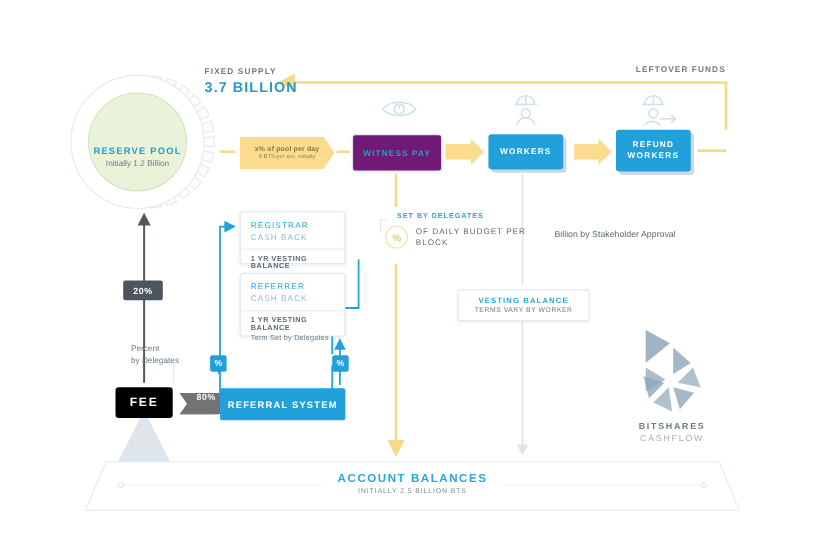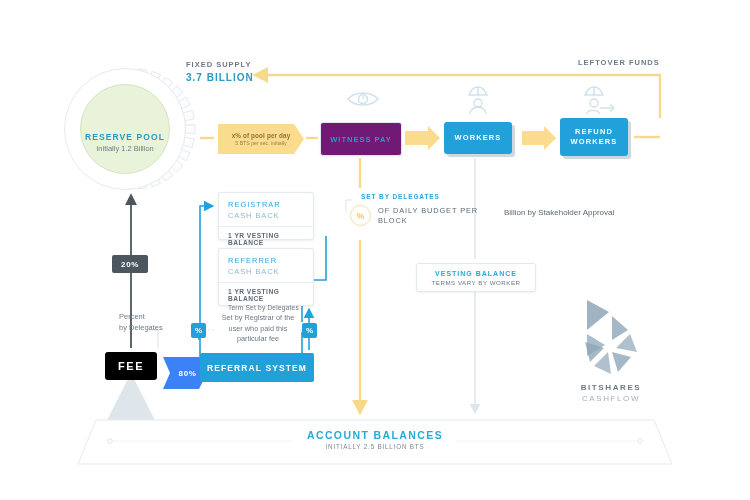--- a/index.html
+++ b/index.html
@@ -27,21 +27,21 @@
   }
   .pool-title{
     font-size:8.5px;letter-spacing:1.1px;color:#2a9ac4;font-weight:bold;
     margin-top:4px;white-space:nowrap;
   }
   .pool-sub{font-size:7.5px;color:#6f7c86;margin-top:2px;white-space:nowrap;}
 
   
   .lbl{white-space:nowrap;}
   .cap-gray{font-size:7.5px;letter-spacing:1.0px;color:#6d7b85;font-weight:bold;}
-  .cap-blue{font-size:10px;letter-spacing:1.0px;color:#2a9ac4;font-weight:bold;}
+  .cap-blue{font-size:13px;letter-spacing:1.0px;color:#2a9ac4;font-weight:bold;}
 
   
   #pool-rate-callout{
     left:218px;top:124px;width:86px;height:30px;
     background:#fbdc8e;
     clip-path:polygon(0 0, calc(100% - 10px) 0, 100% 50%, calc(100% - 10px) 100%, 0 100%);
     display:flex;flex-direction:column;align-items:center;justify-content:center;
   }
   #pool-rate-callout .l1{font-size:6.3px;font-weight:bold;color:#8d7330;letter-spacing:.15px;}
   #pool-rate-callout .l2{font-size:5.2px;color:#9b8345;margin-top:1.5px;}
@@ -110,23 +110,23 @@
     left:105px;top:352px;width:52px;height:28px;background:#000000;border-radius:3px;
     display:flex;align-items:center;justify-content:center;
   }
   #fee-box .t{color:#ffffff;font-size:11px;font-weight:bold;letter-spacing:1.6px;}
   #badge-20{
     left:112px;top:255px;width:36px;height:18px;background:#4c565e;border-radius:2px;
     display:flex;align-items:center;justify-content:center;
   }
   #badge-20 .t{color:#ffffff;font-size:8px;font-weight:bold;letter-spacing:.6px;}
   #badge-80{
-    left:163px;top:357px;width:44px;height:32px;background:#3b82f6;
+    left:163px;top:357px;width:44px;height:20px;background:#737373;
     clip-path:polygon(0 0, calc(100% - 8px) 0, 100% 50%, calc(100% - 8px) 100%, 0 100%, 7px 50%);
-    display:flex;align-items:center;justify-content:center;padding-left:5px;box-sizing:border-box;
+    display:flex;align-items:flex-start;justify-content:center;padding-left:5px;box-sizing:border-box;
   }
   #badge-80 .t{color:#ffffff;font-size:8px;font-weight:bold;letter-spacing:.6px;}
 
   #referral-system{
     left:200px;top:353px;width:114px;height:29px;background:#21a0da;border-radius:2px;
     display:flex;align-items:center;justify-content:center;
   }
   #referral-system .t{color:#ffffff;font-size:8.5px;font-weight:bold;letter-spacing:1.1px;}
 
   
@@ -389,21 +389,20 @@
   <div id="badge-80" class="abs">
     <div class="t">80%</div>
   </div>
   <div id="percent-delegates" class="abs">
     Percent<br>by Delegates
   </div>
 
   <div id="referral-system" class="abs">
     <div class="t">REFERRAL SYSTEM</div>
   </div>
-  <div id="registrar-note" class="abs">Set by Registrar of the user who paid this particular fee</div>
   <div id="pct-left" class="abs pct-sq">%</div>
   <div id="pct-right" class="abs pct-sq">%</div>
 
   <div id="balances-banner" class="abs">
     <div id="balances-text">
       <div class="l1">ACCOUNT BALANCES</div>
       <div class="l2">INITIALLY 2.5 BILLION BTS</div>
     </div>
   </div>
 

